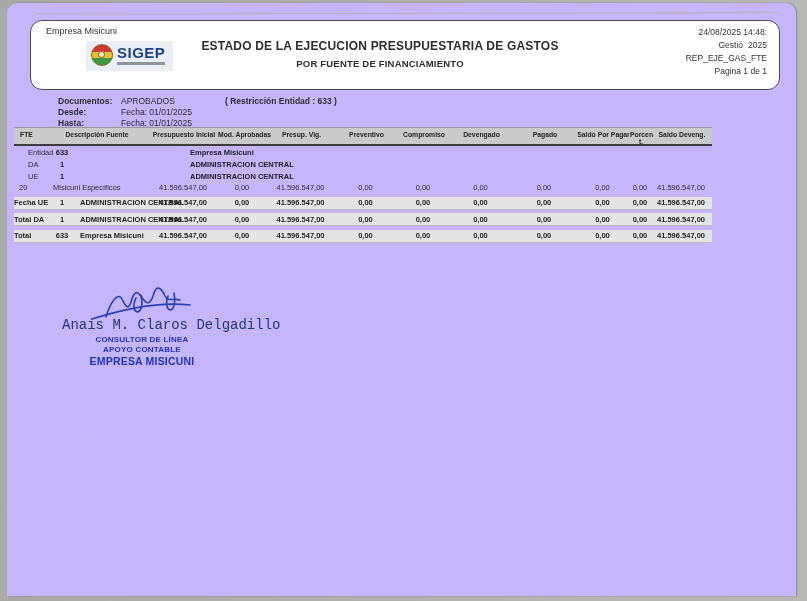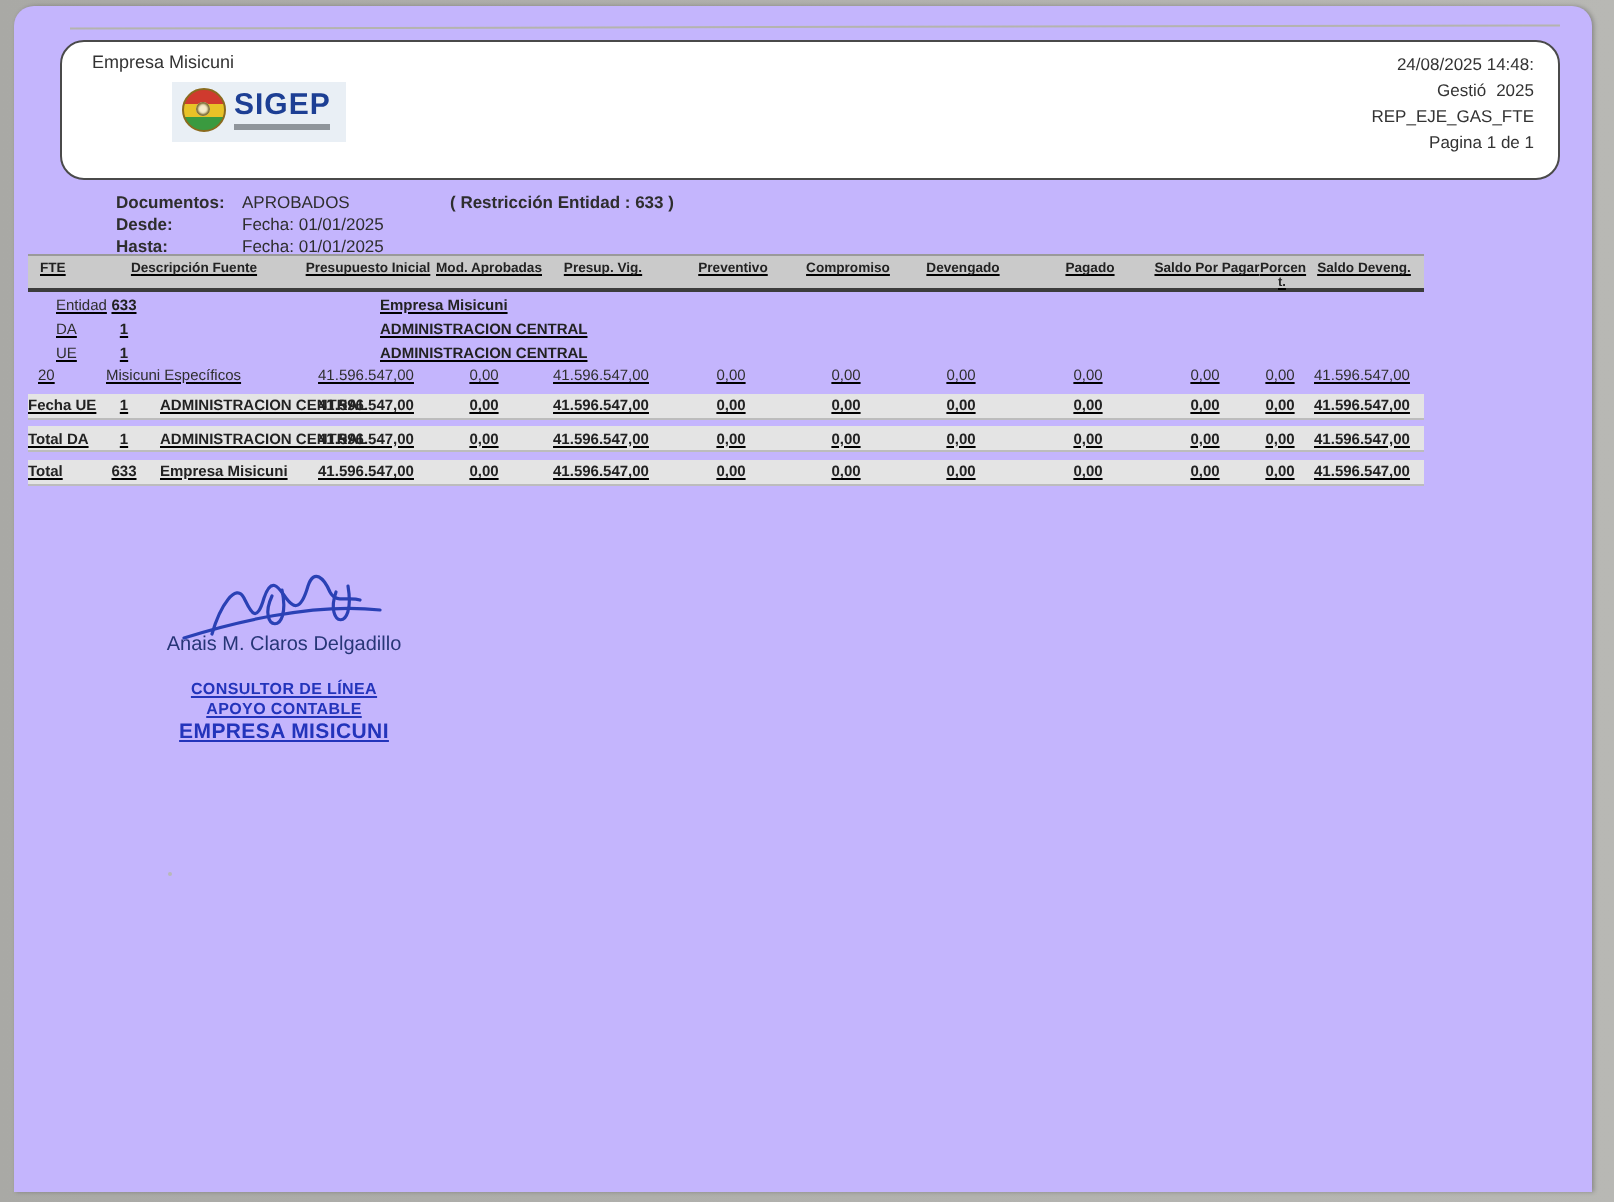--- a/index.html
+++ b/index.html
@@ -41,21 +41,20 @@
   
   .filters{position:absolute;left:35px;top:93px;font-size:8.5px;color:#2e2e2e;line-height:11px;}
   .filters .frow{display:flex;padding-left:16px;}
   .filters .flabel{font-weight:bold;width:63px;}
   .restriccion{position:absolute;left:218px;top:93px;font-size:8.5px;font-weight:bold;color:#2e2e2e;}
   
   .rtable{position:absolute;left:7px;top:124px;width:698px;}
   .thead,.trow{
     display:grid;
     grid-template-columns:30px 36px 70px 68px 50px 67px 63px 52px 63px 64px 53px 22px 60px;
-    text-decoration:underline;
   }
   .thead{
     background:#cacaca;border-top:1px solid #9a9a9a;border-bottom:2px solid #3c3c3c;
     height:13px;padding-top:3px;
   }
   .c{font-size:7.5px;color:#2e2e2e;line-height:11px;white-space:nowrap;overflow:visible;}
   .h{font-size:6.8px;font-weight:bold;color:#222;line-height:8px;}
   .ctr{text-align:center;}
   .left{text-align:left;}
   .pl6{padding-left:6px;}
@@ -66,42 +65,44 @@
   .trow.group{height:12px;}
   .trow.total{background:#e4e4e4;border-bottom:1px solid #bcbcbc;margin-top:3.5px;height:12px;}
   .b{font-weight:bold;color:#222;}
   .num{text-align:center;padding-right:2px;}
   .code{text-align:center;}
   .indent{padding-left:110px;}
   .desc{padding-left:9px;}
   
   .sig{position:absolute;left:55px;top:282px;width:160px;text-align:center;}
   .sig svg{position:absolute;left:28px;top:-4px;}
-  .sig-name{margin-top:32px;font-family:Liberation Sans, sans-serif;font-size:10px;color:#273677;white-space:nowrap;}
-  .stamp{margin-top:12px;color:#2334bb;font-weight:bold;letter-spacing:.2px;text-decoration:underline;}
+  .sig-name{margin-top:32px;font-family:Liberation Mono, monospace;font-size:14px;color:#273677;white-space:nowrap;}
+  .stamp{margin-top:2px;color:#2334bb;font-weight:bold;letter-spacing:.2px;}
   .stamp-l1,.stamp-l2{font-size:8px;line-height:10px;}
   .stamp-l3{font-size:10.5px;line-height:13px;}
   .speck{position:absolute;left:77px;top:433px;width:2px;height:2px;background:#b9b9b9;border-radius:50%;}
 </style>
 </head>
 <body>
 
 <div class="page">
   <div class="paper-edge"></div>
 
   <div class="hbox">
     <div class="company">Empresa Misicuni</div>
     <div class="logo">
       <span class="emblem"></span>
       <span class="logo-text-wrap">
         <span class="logo-text">SIGEP</span>
         <span class="logo-bar"></span>
       </span>
     </div>
     <div class="title-wrap">
+      <div class="title">ESTADO DE LA EJECUCION PRESUPUESTARIA DE GASTOS</div>
+      <div class="subtitle">POR FUENTE DE FINANCIAMIENTO</div>
     </div>
     <div class="meta">
       <div>24/08/2025 14:48:</div>
       <div class="gestion">
         <span>Gestió</span>
         <span>2025</span>
       </div>
       <div>REP_EJE_GAS_FTE</div>
       <div>Pagina 1 de 1</div>
     </div>

